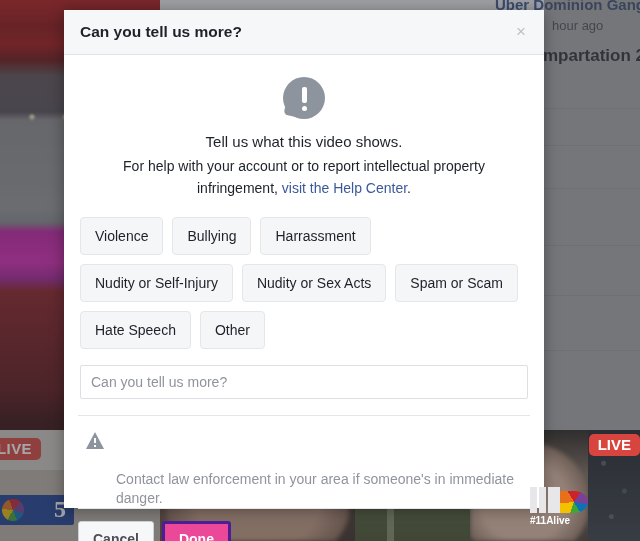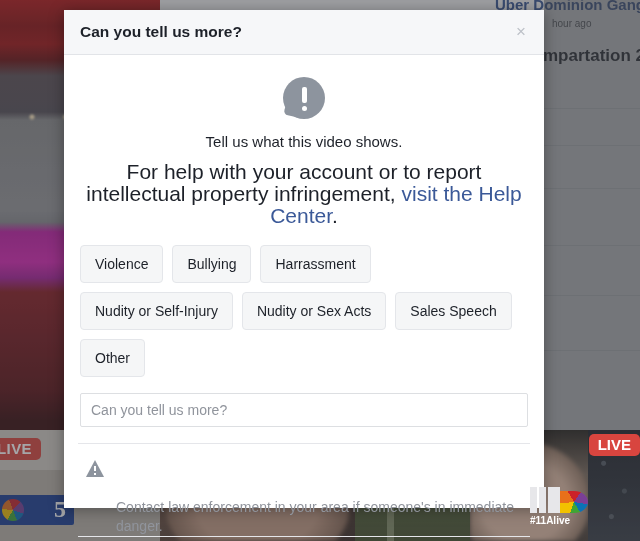--- a/index.html
+++ b/index.html
@@ -231,21 +231,21 @@
     position:absolute;
     left: 335px; top: -4px;
     font-size: 15px;
     font-weight: bold;
     color:#3b5998;
     white-space: nowrap;
   }
   .feed-timestamp {
     position:absolute;
     left: 392px; top: 18px;
-    font-size: 10px;
+    font-size: 13px;
     color:#5a5d63;
     white-space:nowrap;
   }
   .feed-headline-2 {
     position:absolute;
     left: 383px; top: 46px;
     font-size: 17px;
     font-weight: bold;
     color:#1d2129;
     white-space:nowrap;
@@ -352,24 +352,24 @@
   }
 
   .lead-line {
     text-align:center;
     font-size: 15px;
     color:#1d2129;
     line-height: 22px;
   }
   .sub-lines {
     text-align:center;
-    font-size: 21px;
+    font-size: 14px;
     color:#1d2129;
     line-height: 22px;
-    margin-top: 8px;
+    margin-top: 2px;
     padding: 0 6px;
   }
   .help-link {
     color:#3b5998;
     text-decoration:none;
     cursor:pointer;
   }
 
   .pill-wrap {
     margin-top: 18px;
@@ -560,21 +560,22 @@
       <div class="sub-lines">
         <span>For help with your account or to report intellectual property infringement, </span><a class="help-link">visit the Help Center</a><span>.</span>
       </div>
 
       <div class="pill-wrap" id="pill-wrap">
           <div class="pill">Violence</div>
           <div class="pill">Bullying</div>
           <div class="pill">Harrassment</div>
           <div class="pill">Nudity or Self-Injury</div>
           <div class="pill">Nudity or Sex Acts</div>
-          <div class="pill">Sales Speech</div>
+          <div class="pill">Spam or Scam</div>
+          <div class="pill">Hate Speech</div>
           <div class="pill">Other</div>
         </div>
 
       <input class="more-input" type="text" placeholder="Can you tell us more?" style="">
 
       <div class="divider"></div>
 
       <div class="warn-row">
         <div class="warn-icon">
           <div class="tri"></div>

